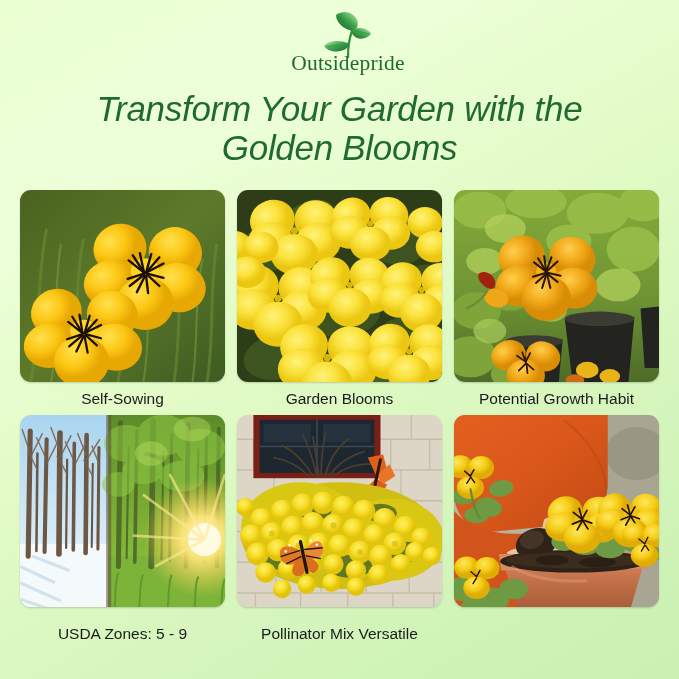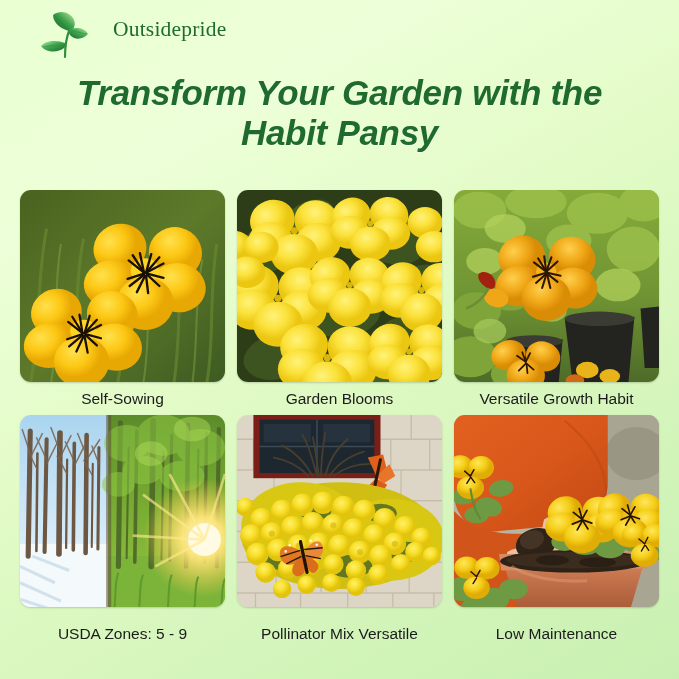--- a/index.html
+++ b/index.html
@@ -5,37 +5,37 @@
   * { margin:0; padding:0; box-sizing:border-box; }
   html,body { width:679px; height:679px; }
   body {
     font-family:"Liberation Sans", sans-serif;
     background:linear-gradient(150deg,#eaffd2 0%,#edffd8 22%,#e2fbc6 48%,#d4f5bb 74%,#c9f0b2 100%);
     overflow:hidden;
     position:relative;
   }
 
   
-  .logo-wrap { width:100%; padding-top:7px; display:flex; flex-direction:row; align-items:center;padding-left:17px; }
+  .logo-wrap { width:100%; padding-top:7px; display:flex; flex-direction:column; align-items:center;padding-left:17px; }
   .logo-mark { width:96px; height:52px; display:block; }
   .logo-word {
     font-family:"Liberation Serif", serif;
     font-size:21.5px;
     color:#1f6b2e;
     letter-spacing:.2px;
     margin-top:-6px;
     line-height:1;
   }
 
   
   .headline {
     margin-top:14px;
     text-align:center;
     font-style:italic;
-    font-weight:bold;
+    font-weight:normal;
     font-size:35px;
     line-height:1.14;
     color:#1f6b2e;
     letter-spacing:-.3px;
     padding:0 26px;
     text-shadow:0 1px 0 rgba(255,255,255,.55);
   }
 
   
   .grid {
@@ -99,21 +99,21 @@
     <path d="M53 23 C59 25 65 26 70 27" stroke="#1c7a31" stroke-width="0.7" fill="none" opacity=".5"></path>
 
     <path d="M48 36 C40 33 29 33 24 39 C29 46 41 46 47 41 C49 39 49 37 48 36 Z" fill="url(#lg3)"></path>
     <path d="M47 38 C40 38 32 39 25 40" stroke="#1c7a31" stroke-width="0.7" fill="none" opacity=".5"></path>
   </svg>
   <div class="logo-word">Outsidepride</div>
 </div>
 
 <div class="headline">
   <div>Transform Your Garden with the</div>
-  <div>Habit Pansy</div>
+  <div>Golden Blooms</div>
 </div>
 
 <div class="grid">
 
   <div class="cell">
     <div class="photo">
       <svg viewBox="0 0 200 192" preserveAspectRatio="xMidYMid slice">
         <defs>
           <linearGradient id="p1bg" x1="0" y1="0" x2="1" y2="1">
             <stop offset="0" stop-color="#49621f"></stop>
@@ -380,21 +380,21 @@
           </g>
         </g>
 
         <g fill="#e8b41a">
           <ellipse cx="130" cy="178" rx="11" ry="8"></ellipse>
             <ellipse cx="152" cy="184" rx="10" ry="7"></ellipse>
           <ellipse cx="118" cy="188" rx="9" ry="6" fill="#d06a14"></ellipse>
         </g>
       </svg>
     </div>
-    <div class="caption">Versatile Growth Habit</div>
+    <div class="caption">Potential Growth Habit</div>
   </div>
 
   <div class="cell r2">
     <div class="photo">
       <svg viewBox="0 0 200 192" preserveAspectRatio="xMidYMid slice">
         <defs>
           <linearGradient id="wsky" x1="0" y1="0" x2="0" y2="1">
             <stop offset="0" stop-color="#a9d4ef"></stop>
               <stop offset=".65" stop-color="#d9ecf8"></stop>
               <stop offset="1" stop-color="#f2f8fc"></stop>
@@ -803,16 +803,15 @@
             <ellipse cx="0" cy="16" rx="19" ry="16" fill="url(#pet6)"></ellipse>
             <g stroke="#241205" stroke-width="2" stroke-linecap="round">
               <path d="M0 0 L-8 -7"></path>
                 <path d="M0 0 L5 -9"></path>
                 <path d="M0 2 L-5 10"></path>
             </g>
           </g>
         </g>
       </svg>
     </div>
-    <div class="caption">Low Maintenance</div>
   </div>
 
 </div>
 
 </body></html>

